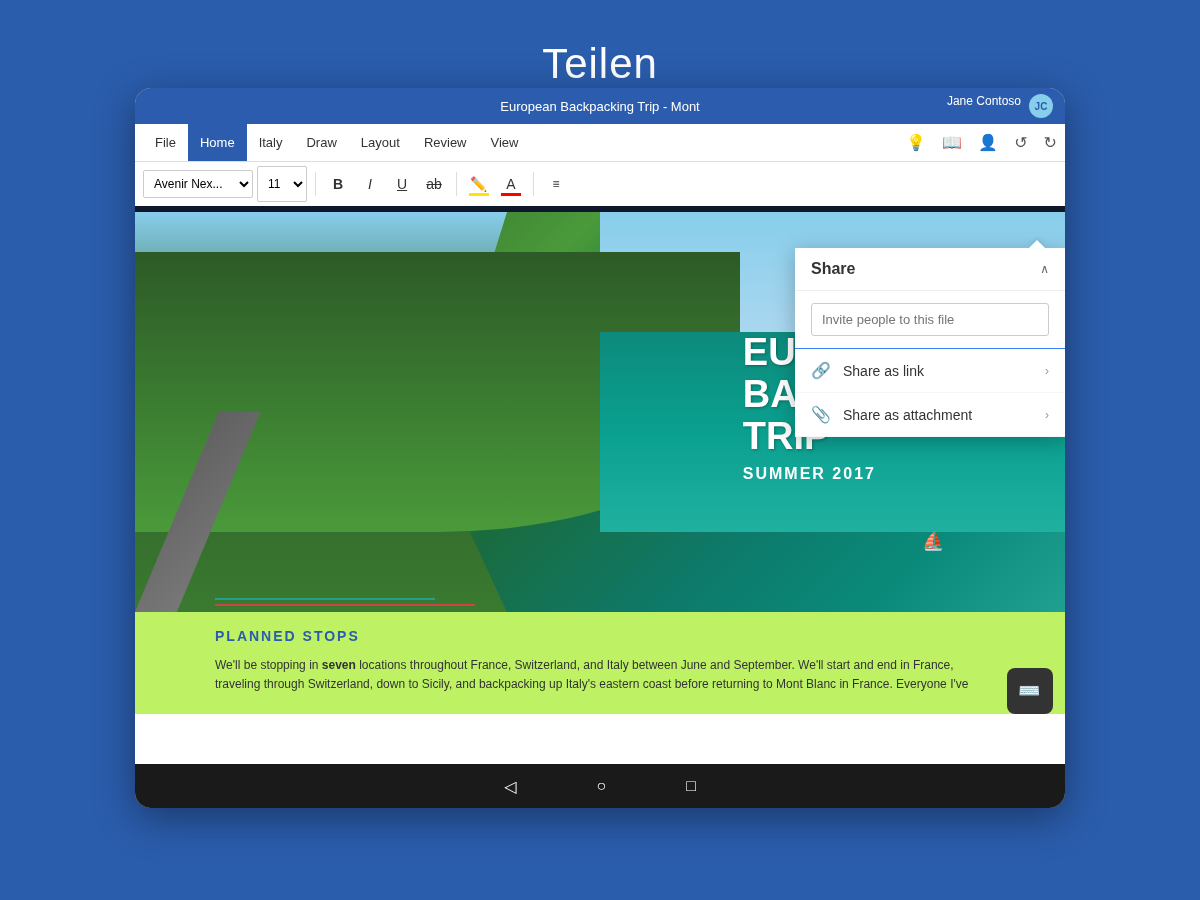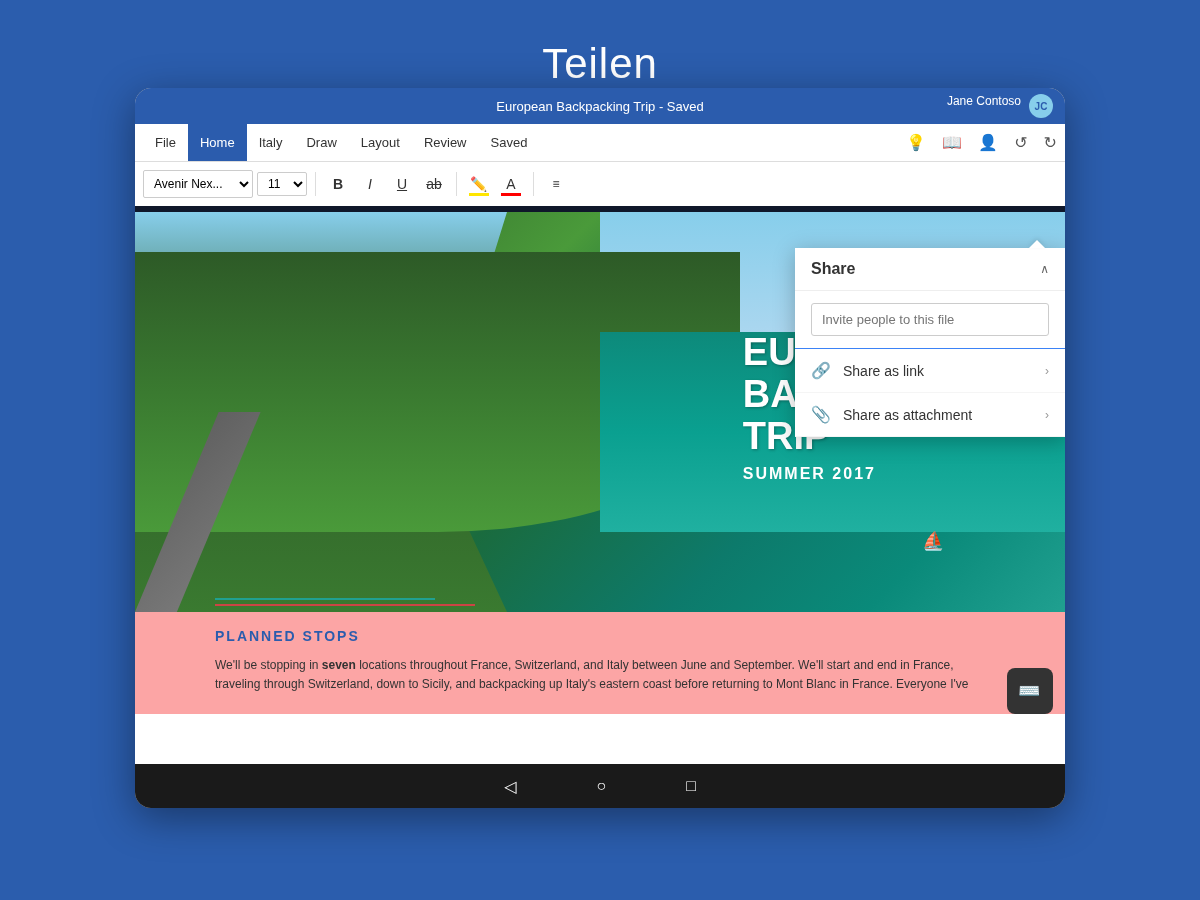--- a/index.html
+++ b/index.html
@@ -128,21 +128,21 @@
       font-size: 12px;
       height: 28px;
       width: 110px;
       background: white;
     }
     .size-select {
       border: 1px solid #ccc;
       border-radius: 2px;
       padding: 2px 6px;
       font-size: 12px;
-      height: 24px;
+      height: 36px;
       width: 50px;
       background: white;
     }
     .tool-sep {
       width: 1px;
       height: 24px;
       background: #ddd;
       margin: 0 4px;
     }
     .tool-btn {
@@ -308,21 +308,21 @@
       bottom: 6px;
       left: 80px;
       width: 260px;
       height: 2px;
       background: #cc4444;
     }
 
     
     .doc-text-area {
       padding: 16px 80px 20px;
-      background: #fca5a5;
+      background: #bef264;
     }
     .doc-section-title {
       color: #2B5CAD;
       font-size: 14px;
       font-weight: 700;
       letter-spacing: 2px;
       margin-bottom: 12px;
     }
     .doc-body-text {
       font-size: 12px;
@@ -443,37 +443,37 @@
   </style>
 </head>
 <body>
 
 <h1 class="page-title">Teilen</h1>
 
 <div class="tablet-frame">
   <div class="word-app">
 
     <div class="title-bar">
-      <span class="title-bar-text">European Backpacking Trip - Saved</span>
+      <span class="title-bar-text">European Backpacking Trip - Mont</span>
       <div class="title-bar-user">
         <span>Jane Contoso</span>
         <div class="user-avatar">JC</div>
       </div>
     </div>
 
     <div class="ribbon">
 
       <div class="ribbon-tabs">
         <div class="ribbon-tab">File</div>
         <div class="ribbon-tab active">Home</div>
         <div class="ribbon-tab">Italy</div>
         <div class="ribbon-tab">Draw</div>
         <div class="ribbon-tab">Layout</div>
         <div class="ribbon-tab">Review</div>
-        <div class="ribbon-tab">Saved</div>
+        <div class="ribbon-tab">View</div>
 
         <div class="ribbon-tab-right">
           <span class="ribbon-icon">💡</span>
           <span class="ribbon-icon">📖</span>
           <span class="ribbon-icon">👤</span>
           <span class="ribbon-icon">↺</span>
           <span class="ribbon-icon">↻</span>
         </div>
       </div>
 

